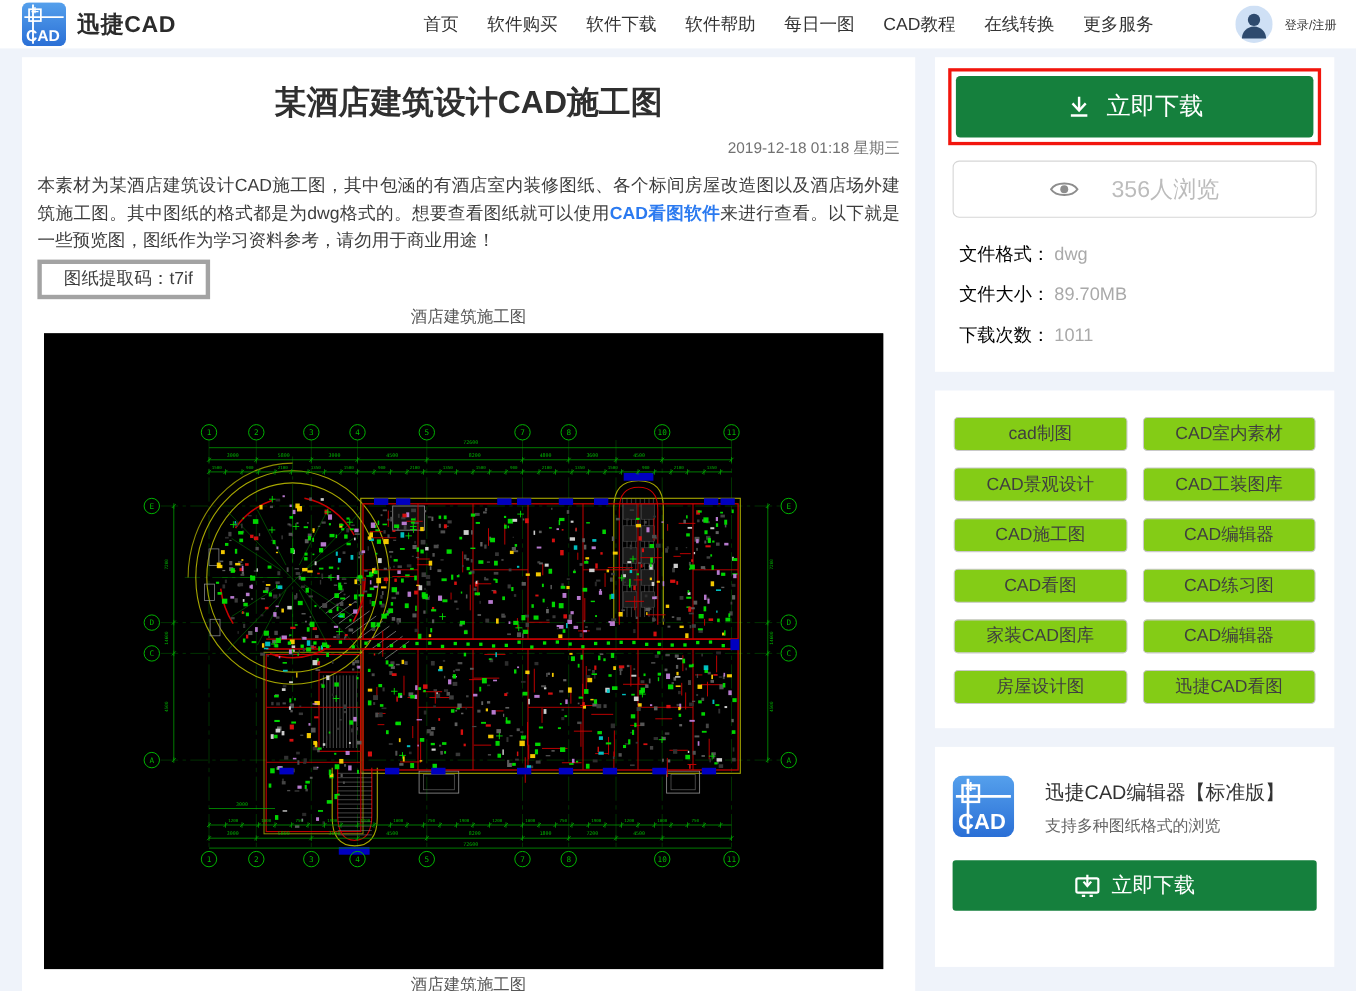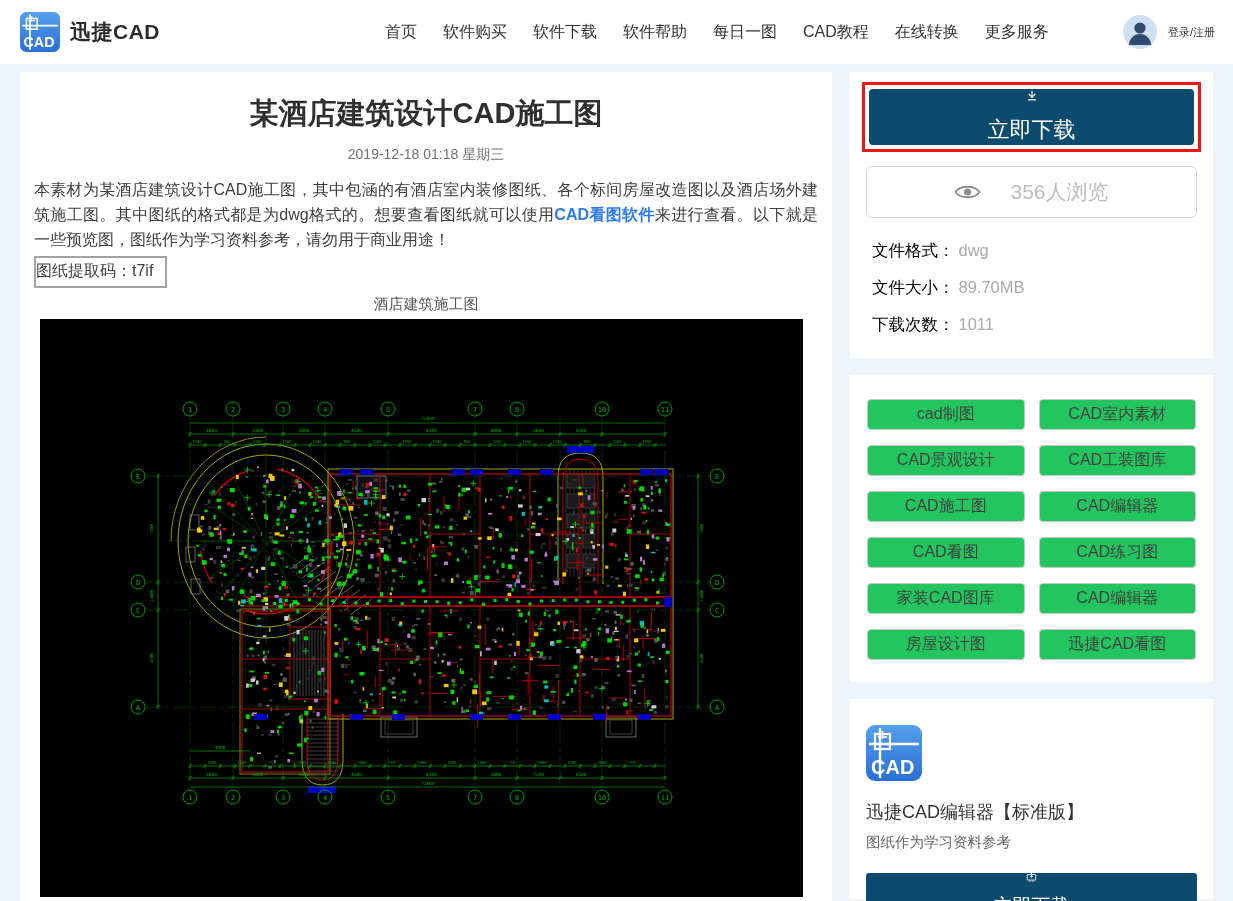--- a/index.html
+++ b/index.html
@@ -1,69 +1,69 @@
 <!DOCTYPE html>
 <html><head>
 <meta charset="utf-8">
 <style>
   * { margin:0; padding:0; box-sizing:border-box; }
   html,body { width:1233px; height:901px; overflow:hidden; }
   body { font-family:"Liberation Sans","DejaVu Sans",sans-serif; background:#eff3fa; color:#333; }
 
   
-  .navbar { height:64px; background:#fff; display:flex; align-items:center; padding:0 18px 0 20px; }
+  .navbar { height:44px; background:#fff; display:flex; align-items:center; padding:0 18px 0 20px; }
   .brand { display:flex; align-items:center; gap:10px; }
   .brand-icon { width:40px; height:40px; display:block; }
   .brand-name { font-size:21px; font-weight:700; color:#2b2b2b; letter-spacing:.5px; }
   .nav-menu { display:flex; gap:26px; margin-left:225px; }
   .nav-item { font-size:16px; color:#333; cursor:pointer; white-space:nowrap; }
   .nav-right { margin-left:auto; display:flex; align-items:center; gap:11px; }
   .avatar { width:34px; height:34px; display:block; }
   .login-link { font-size:11px; color:#333; cursor:pointer; }
 
   
   .page { display:flex; gap:18px; padding:8px 20px 0 20px; align-items:flex-start; }
   .card { background:#fff; }
 
   
   .main-card { width:812px; height:893px; padding:22px 14px 0 14px; }
   .article-title { text-align:center; font-size:29px; font-weight:600; color:#2f2f2f; }
-  .article-date { text-align:center; font-size:14px; color:#717171; margin-top:12px; }
+  .article-date { text-align:right; font-size:14px; color:#717171; margin-top:12px; }
   .article-desc { font-size:16px; line-height:25px; color:#3d3d3d; margin-top:13px; text-align:justify; }
   .desc-link { color:#2b7af0; font-weight:700; cursor:pointer; }
-  .code-box { display:inline-block; border:2px solid #a3a3a3; padding:3px 12px 4px 0; font-size:16px; color:#3d3d3d; margin-top:4px; }
+  .code-box { display:inline-block; border:4px solid #a3a3a3; padding:3px 12px 4px 20px; font-size:16px; color:#3d3d3d; margin-top:4px; }
   .figure-caption { text-align:center; font-size:15px; color:#565656; margin:7px 0 5px 0; }
   .cad-figure { width:763px; height:578px; background:#000; margin-left:6px; }
   .figure-caption.bottom { margin-top:5px; }
 
   
   .sidebar { width:363px; display:flex; flex-direction:column; gap:17px; }
   .dl-card { padding:10px 12px 22px 12px; }
   .red-annotation { border:3px solid #f2150d; padding:4px; }
-  .btn-primary { width:100%; border:none; background:#0c4a6e; color:#fff; border-radius:4px;
+  .btn-primary { width:100%; border:none; background:#15803d; color:#fff; border-radius:4px;
                  display:flex; align-items:center; justify-content:center; gap:13px; cursor:pointer;
-                 font-family:inherit;flex-direction:column; }
+                 font-family:inherit; }
   .btn-download { height:56px; font-size:22px; }
   .views-box { margin:14px 4px 0 4px; height:52px; border:1px solid #d6d6d6; border-radius:6px;
                display:flex; align-items:center; justify-content:center; gap:29px;
                color:#bcbcbc; font-size:21px; }
   .file-info { margin:22px 4px 0 10px; }
   .file-row { font-size:16.5px; margin-top:15px; }
   .file-row:first-child { margin-top:0; }
   .file-label { color:#000000; }
   .file-value { color:#a9a9a9; margin-left:4px; }
 
   .tags-card { padding:24px 17px 22px 17px; }
   .tags-grid { display:grid; grid-template-columns:1fr 1fr; gap:15px 14px; }
-  .tag-btn { height:31px; background:#22c55e; border:1px solid #c9c9c9; border-radius:4px;
+  .tag-btn { height:31px; background:#84cc16; border:1px solid #c9c9c9; border-radius:4px;
              display:flex; align-items:center; justify-content:center; font-size:16px; color:#3f3f3f;
              cursor:pointer; font-family:inherit; white-space:nowrap; }
 
   .promo-card { padding:26px 16px 20px 16px; height:200px; }
-  .promo-head { display:flex; gap:16px; align-items:flex-start;flex-direction:column; }
+  .promo-head { display:flex; gap:28px; align-items:flex-start; }
   .promo-icon { width:56px; height:56px; display:block; flex:0 0 auto; }
   .promo-title { font-size:18px; color:#333; margin-top:3px; }
   .promo-sub { font-size:14.5px; color:#666; margin-top:9px; }
   .btn-promo { margin-top:21px; height:46px; font-size:19px; border-radius:3px; gap:11px; }
 
   svg text { user-select:none; }
 </style>
 </head>
 <body>
 
@@ -1953,21 +1953,21 @@
         </div>
     </section>
 
     <section class="card promo-card">
       <div class="promo-head">
         <svg class="promo-icon">
             <use href="#cadlogo"></use>
           </svg>
         <div>
           <div class="promo-title">迅捷CAD编辑器【标准版】</div>
-          <div class="promo-sub">图纸作为学习资料参考</div>
+          <div class="promo-sub">支持多种图纸格式的浏览</div>
         </div>
       </div>
       <button class="btn-primary btn-promo">
         <svg width="23" height="21" viewBox="0 0 23 21">
           <rect x="1.5" y="3.5" width="20" height="13" rx="1.5" fill="none" stroke="#fff" stroke-width="2"></rect>
           <line x1="11.5" y1="0" x2="11.5" y2="9" stroke="#fff" stroke-width="2"></line>
           <path d="M8 6.5 L11.5 10.5 L15 6.5" fill="none" stroke="#fff" stroke-width="2"></path>
           <line x1="6.5" y1="19.5" x2="9.5" y2="19.5" stroke="#fff" stroke-width="2"></line>
           <line x1="13.5" y1="19.5" x2="16.5" y2="19.5" stroke="#fff" stroke-width="2"></line>
         </svg>

